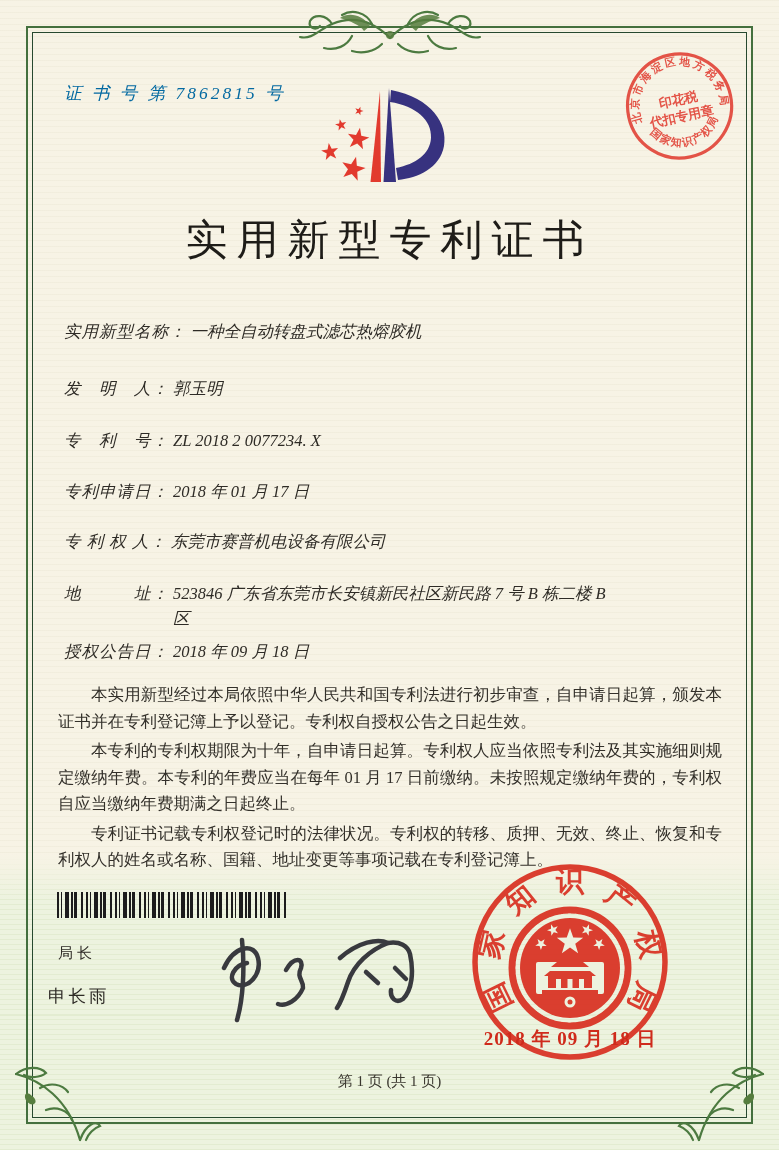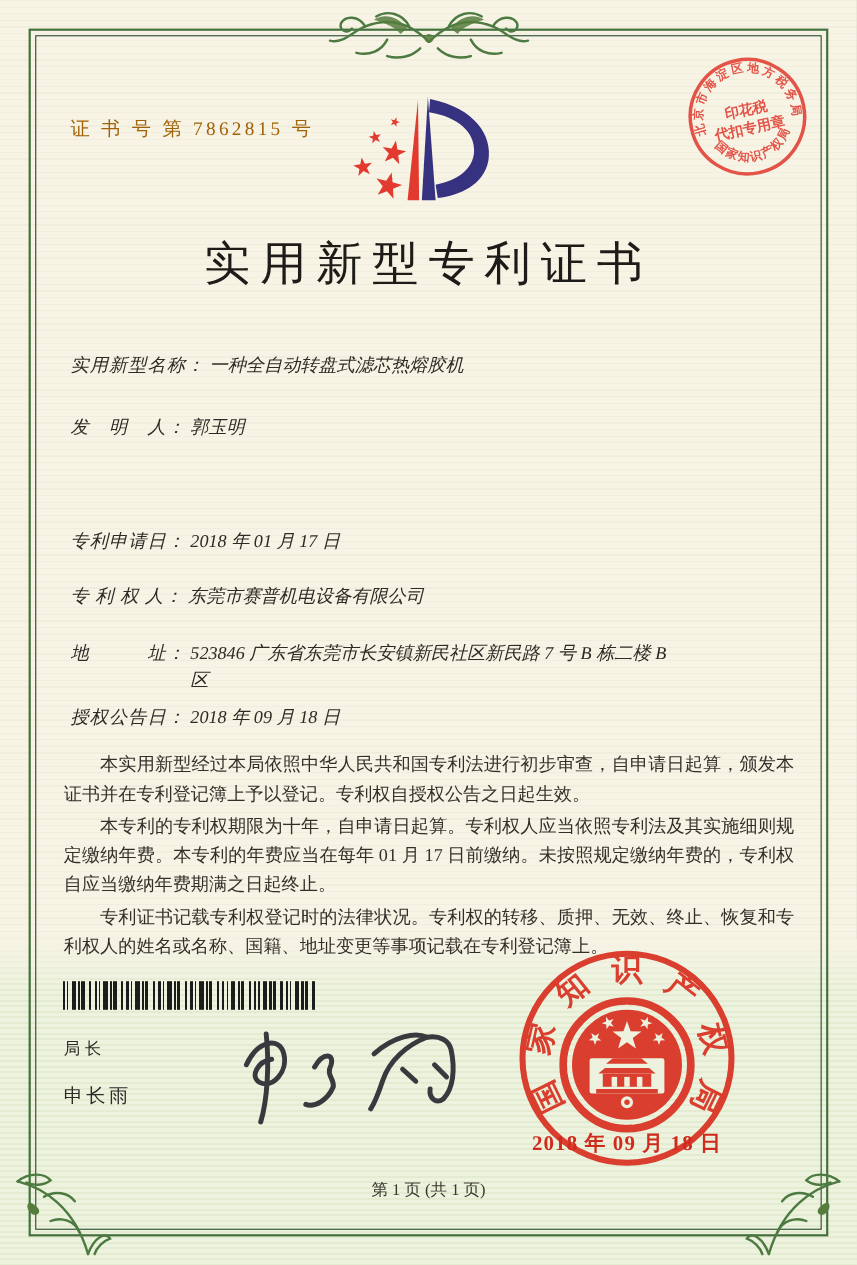--- a/index.html
+++ b/index.html
@@ -15,40 +15,40 @@
   .green-band{position:absolute;left:0;right:0;top:854px;bottom:0;z-index:0;
     background:repeating-linear-gradient(180deg,#e3ecd1 0 1.5px,#edf3df 1.5px 5px);}
   .green-band-fade{position:absolute;left:0;right:0;top:854px;height:46px;z-index:0;
     background:linear-gradient(180deg,#f7f3e5 0%,rgba(247,243,229,0) 100%);}
   
   .frame-outer{position:absolute;inset:26px;border:2.5px solid #44703e;z-index:2;}
   .frame-inner{position:absolute;inset:32px;border:1px solid #27492f;z-index:2;}
   .ornament{position:absolute;z-index:3;}
   
   .abs{position:absolute;z-index:4;}
-  .cert-no{left:64px;top:105px;font-size:17.5px;letter-spacing:3px;color:#a16207;}
+  .cert-no{left:64px;top:81px;font-size:17.5px;letter-spacing:3px;color:#0369a1;font-style:italic;}
   .title{left:0;right:0;top:212px;text-align:center;font-size:42px;font-weight:normal;
     letter-spacing:9px;color:#1e1c18;}
   .row{left:64px;display:flex;align-items:flex-start;font-size:16.5px;line-height:1.5;font-style:italic;}
   .row .lbl{white-space:pre;letter-spacing:1px;}
   .row .val{margin-left:4px;}
   .val-wrap{width:450px;}
   .paras{left:58px;top:682px;width:664px;}
   .paras p{margin:0 0 3px 0;font-size:16.5px;line-height:26.5px;text-align:justify;
     text-indent:2em;color:#33302a;}
   .barcode{left:57px;top:892px;width:230px;height:26px;z-index:4;
     background:repeating-linear-gradient(90deg,
       #1c1c1c 0 2px,transparent 2px 4px,
       #1c1c1c 4px 5px,transparent 5px 8px,
       #1c1c1c 8px 12px,transparent 12px 14px,
       #1c1c1c 14px 16px,transparent 16px 17px,
       #1c1c1c 17px 20px,transparent 20px 24px,
       #1c1c1c 24px 26px,transparent 26px 29px);}
   .signer-title{left:58px;top:944px;font-size:15px;letter-spacing:4px;z-index:4;}
-  .signer-name{left:58px;top:984px;font-size:17.5px;letter-spacing:3px;z-index:4;}
+  .signer-name{left:48px;top:984px;font-size:17.5px;letter-spacing:3px;z-index:4;}
   .signature{left:190px;top:920px;z-index:5;}
   .tax-stamp{left:612px;top:38px;z-index:6;transform:rotate(-12deg);opacity:.92;}
   .official-seal{left:455px;top:847px;z-index:6;opacity:.93;}
   .seal-date{left:455px;top:1026px;width:230px;text-align:center;z-index:7;
     font-size:19px;font-weight:bold;color:#cf2a1b;letter-spacing:1px;}
   .footer{left:0;right:0;top:1072px;text-align:center;font-size:15px;z-index:4;color:#3a372f;}
   svg text{font-family:"Liberation Serif","DejaVu Serif",serif;}
 </style>
 </head>
 <body>
@@ -163,20 +163,24 @@
   <div class="abs title">实用新型专利证书</div>
 
   <div class="abs row" style="top:320px">
     <span class="lbl">实用新型名称：</span>
     <span class="val">一种全自动转盘式滤芯热熔胶机</span>
   </div>
   <div class="abs row" style="top:377px">
     <span class="lbl">发　明　人：</span>
     <span class="val">郭玉明</span>
   </div>
+  <div class="abs row" style="top:429px">
+    <span class="lbl">专　利　号：</span>
+    <span class="val">ZL 2018 2 0077234. X</span>
+  </div>
   <div class="abs row" style="top:480px">
     <span class="lbl">专利申请日：</span>
     <span class="val">2018 年 01 月 17 日</span>
   </div>
   <div class="abs row" style="top:530px">
     <span class="lbl">专 利 权 人：</span>
     <span class="val">东莞市赛普机电设备有限公司</span>
   </div>
   <div class="abs row" style="top:582px">
     <span class="lbl">地　　　址：</span>

